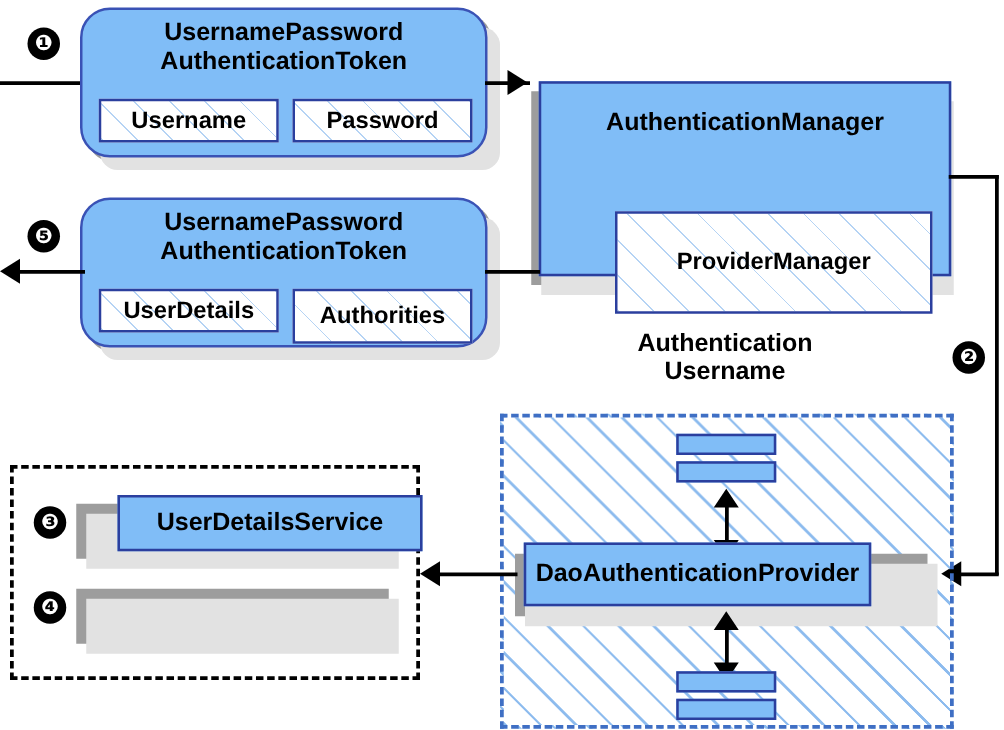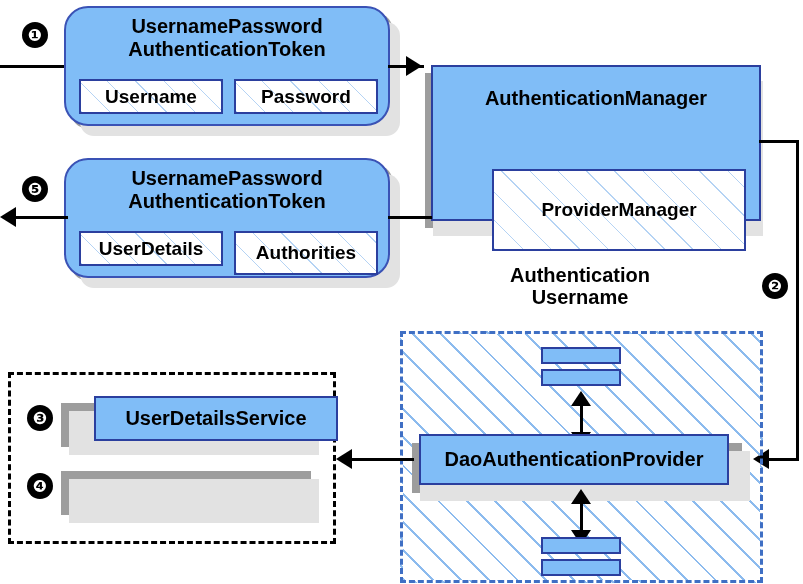--- a/index.html
+++ b/index.html
@@ -151,21 +151,21 @@
   <div class="bar" style="left:541px;top:347px;width:80px;height:17px;"></div>
   <div class="bar" style="left:541px;top:369px;width:80px;height:17px;"></div>
 
   <div class="line vline" style="left:580px;top:395px;height:42px;"></div>
   <div class="arrow up" style="left:571px;top:391px;"></div>
   <div class="arrow down" style="left:571px;top:432px;"></div>
 
   <div class="shadow" style="left:412px;top:443px;width:330px;height:50px;"></div>
   <div class="shadow light" style="left:420px;top:451px;width:330px;height:50px;"></div>
 
-  <div class="bluebox t20" style="left:419px;top:434px;width:310px;height:51px;">DaoAuthenticationProvider</div>
+  <div class="bluebox t20" style="left:419px;top:434px;width:278px;height:51px;">DaoAuthenticationProvider</div>
 
   <div class="line vline" style="left:580px;top:494px;height:42px;"></div>
   <div class="arrow up" style="left:571px;top:489px;"></div>
   <div class="arrow down" style="left:571px;top:530px;"></div>
 
   <div class="bar" style="left:541px;top:537px;width:80px;height:17px;"></div>
   <div class="bar" style="left:541px;top:559px;width:80px;height:17px;"></div>
 
   <div class="line hline" style="left:352px;top:458px;width:62px;"></div>
   <div class="arrow left" style="left:336px;top:449px;"></div>

